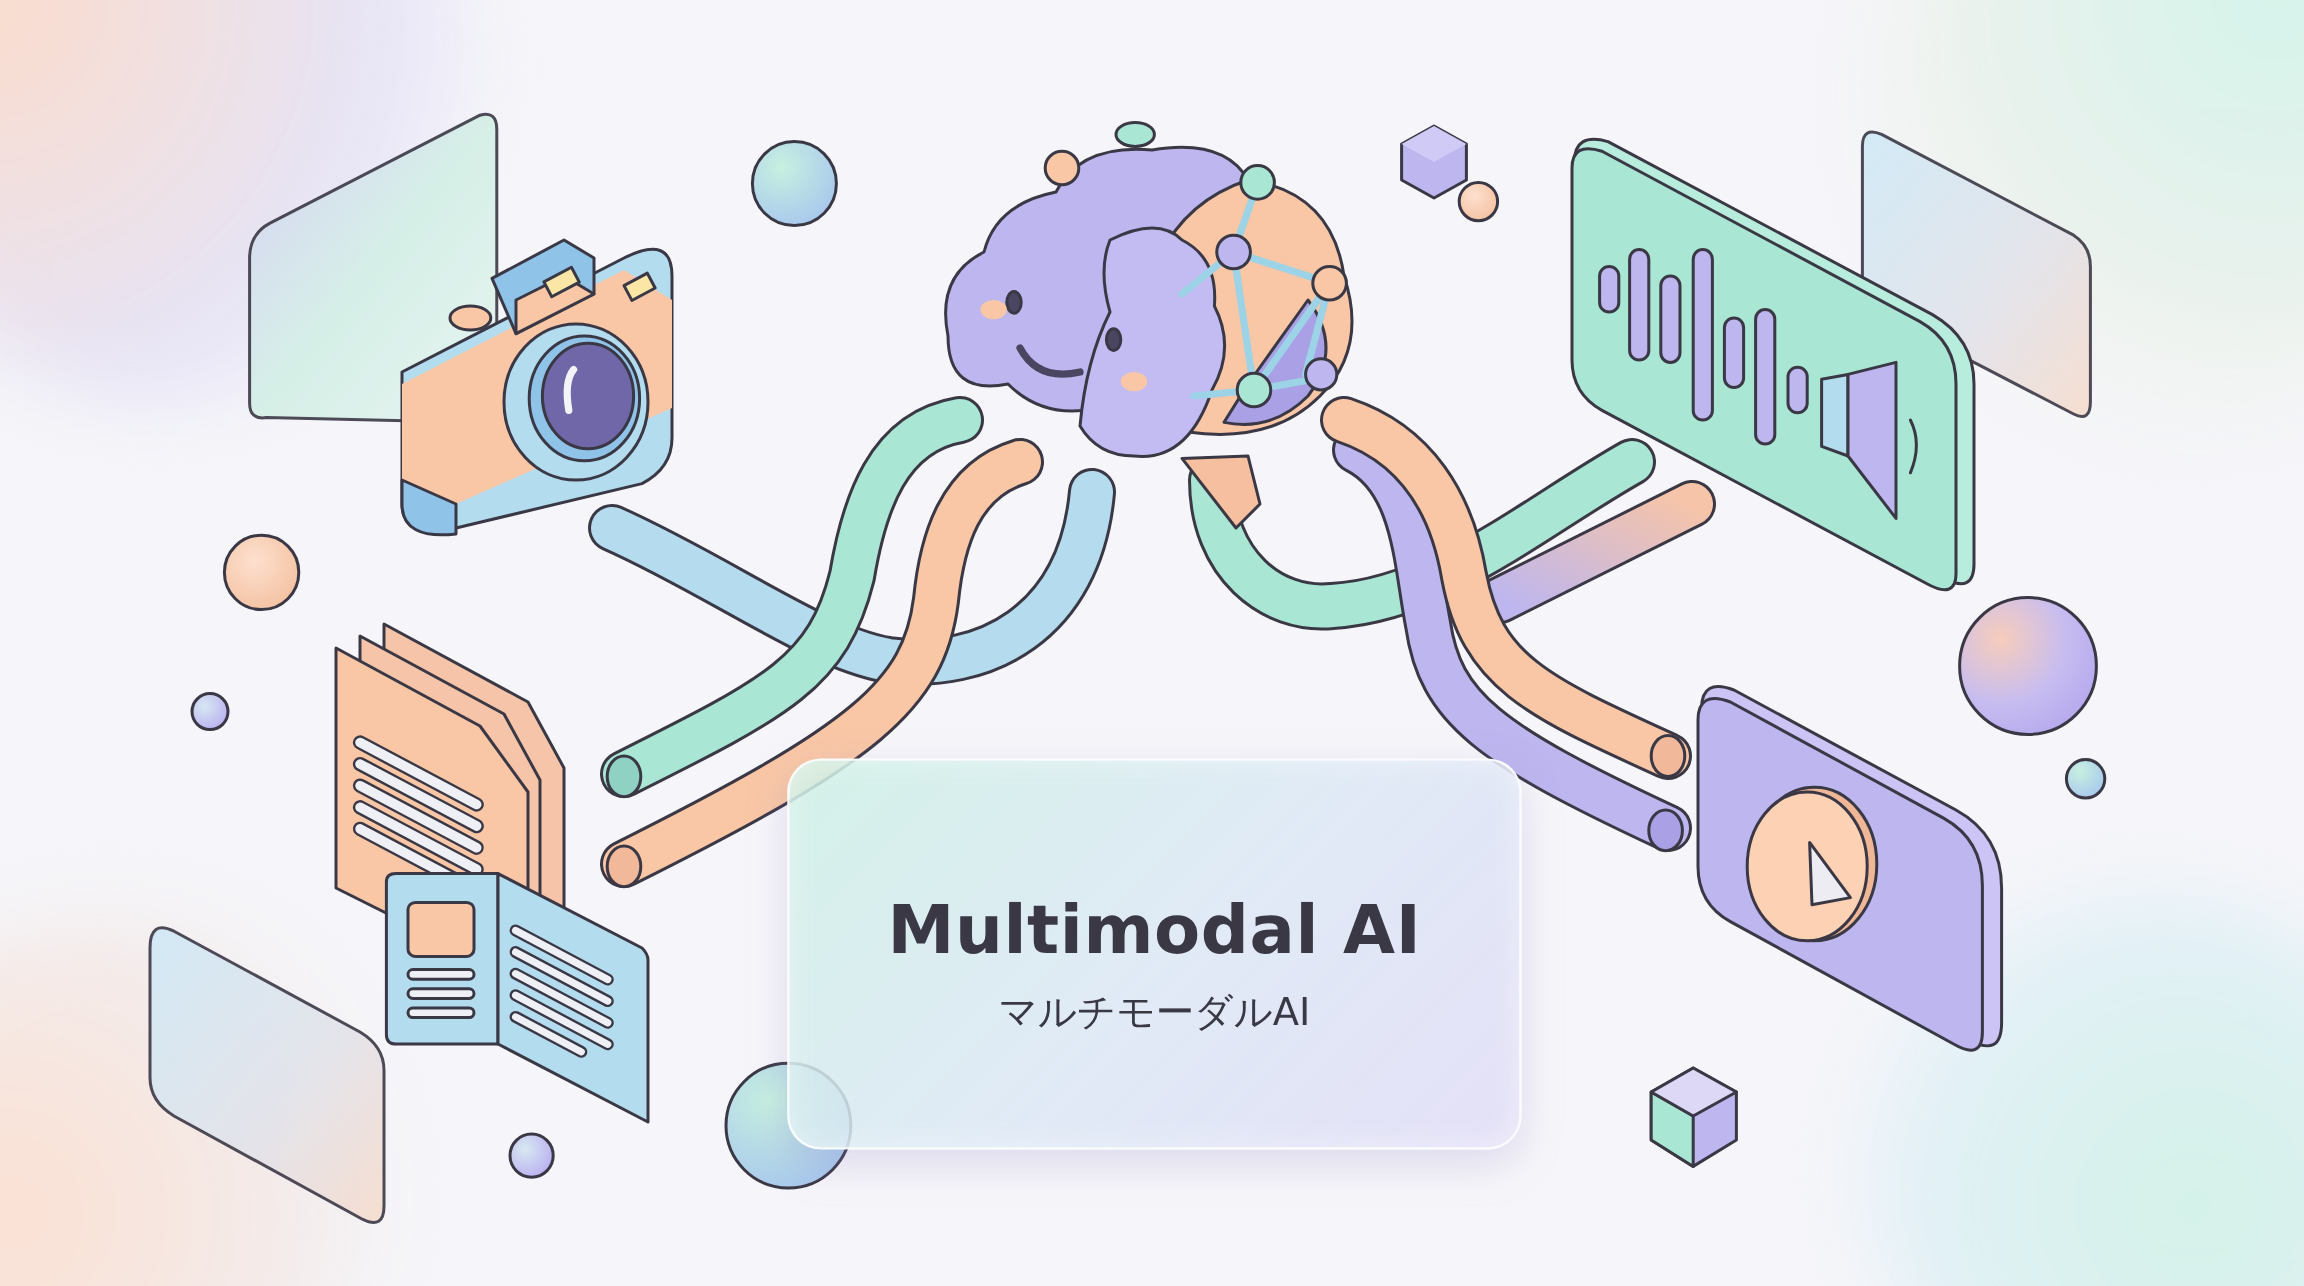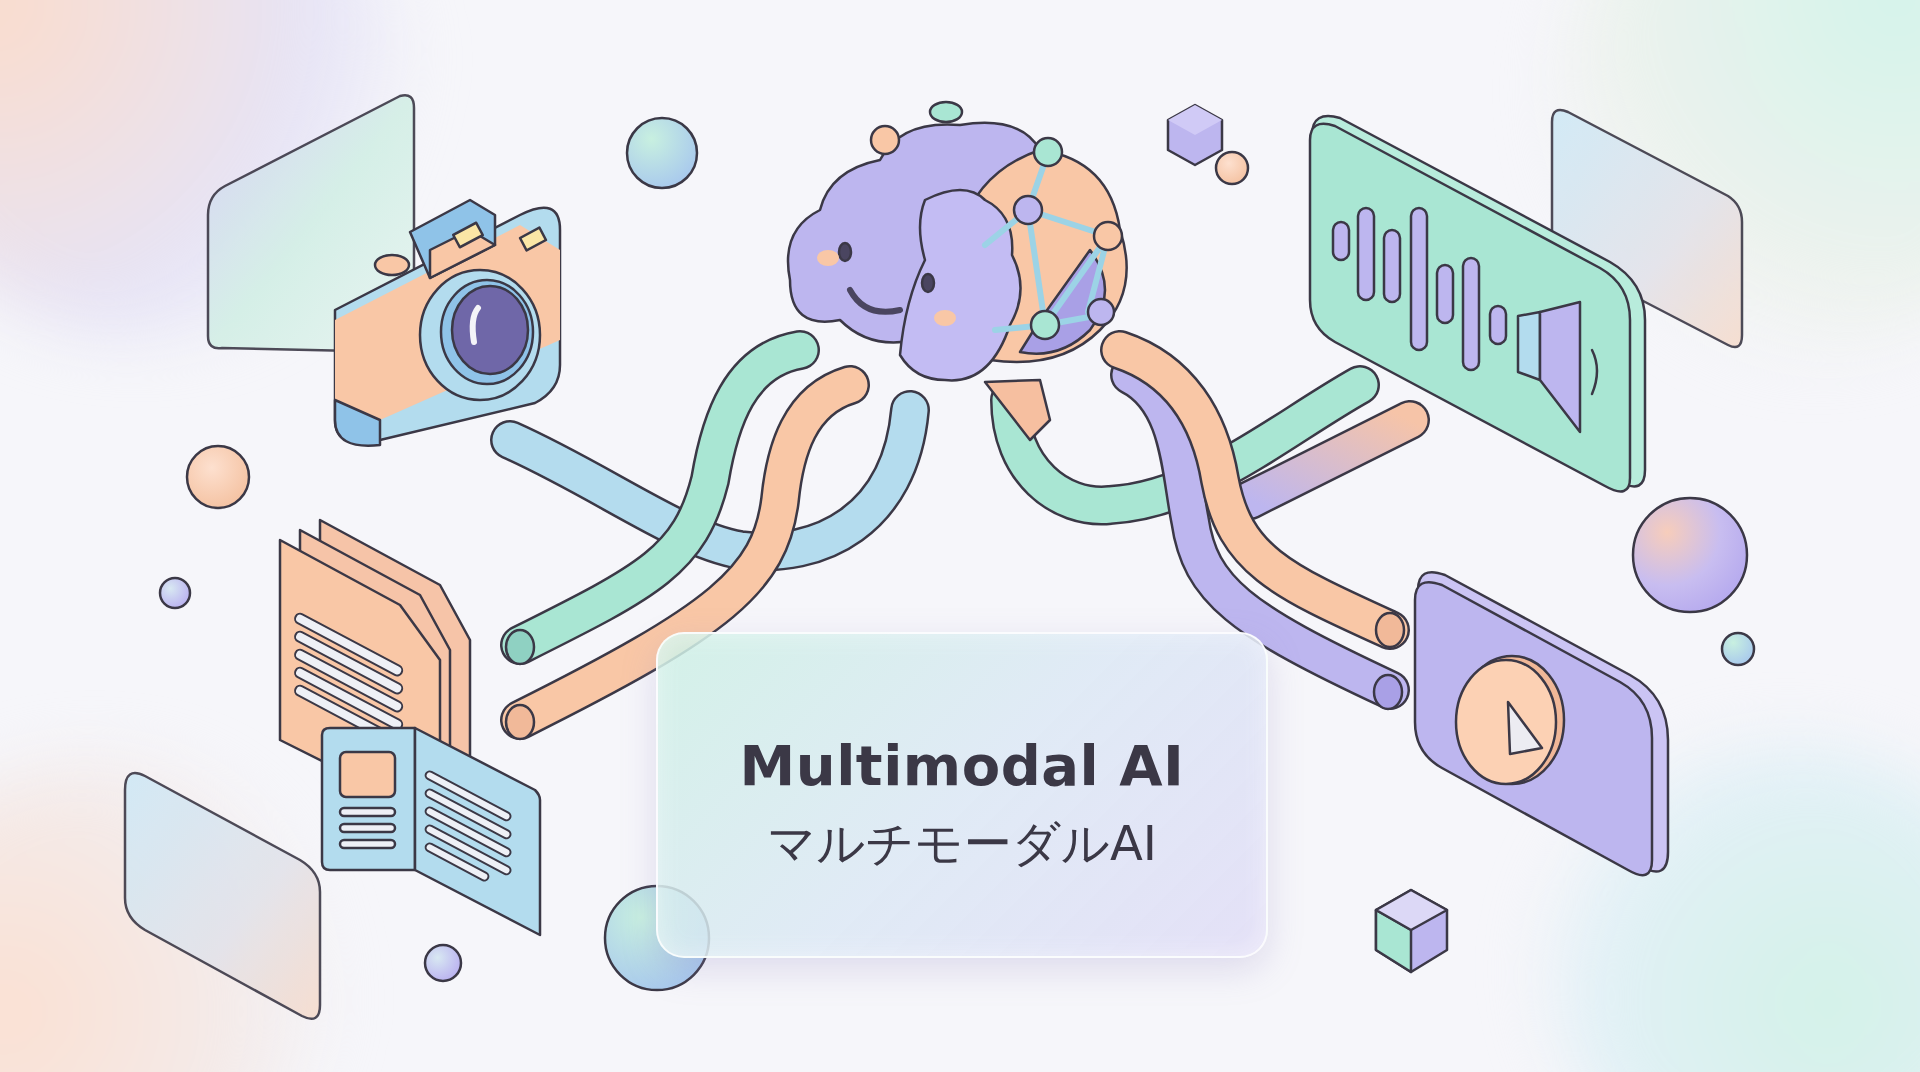--- a/index.html
+++ b/index.html
@@ -14,21 +14,21 @@
   .title-card {
     position:absolute; left:656px; top:632px; width:608px; height:322px;
     border-radius:28px;
     background:linear-gradient(135deg, rgba(205,240,228,0.85) 0%, rgba(220,232,244,0.85) 50%, rgba(226,222,246,0.9) 100%);
     border:2px solid rgba(255,255,255,0.85);
     box-shadow:0 12px 34px rgba(150,140,200,0.25), inset 0 0 24px rgba(255,255,255,0.4);
     display:flex; flex-direction:column; align-items:center; justify-content:center;
     color:#3b3846; text-align:center;
   }
   .title-en { font-family:"DejaVu Sans", sans-serif; font-size:56px; font-weight:bold; letter-spacing:0.5px; line-height:1.1; margin-top:18px; }
-  .title-jp { font-family:"DejaVu Sans", sans-serif; font-size:48px; font-weight:normal; line-height:1.25; margin-top:16px; }
+  .title-jp { font-family:"DejaVu Sans", sans-serif; font-size:32px; font-weight:normal; line-height:1.25; margin-top:16px; }
   .subtitle-jp { font-family:"DejaVu Sans", sans-serif; font-size:30px; line-height:1.3; margin-top:18px; color:#45424f; }
 </style>
 </head>
 <body>
 
 <div class="stage">
 
   <div class="blob" style="left:-120px;top:-140px;width:540px;height:480px;background:radial-gradient(circle at 20% 30%, #fbdccc, #e6e4f6 60%, rgba(230,230,246,0) 80%);"></div>
   <div class="blob" style="left:1560px;top:-160px;width:480px;height:520px;background:radial-gradient(circle at 70% 30%, #d4f3ea, #eef2ee 60%, rgba(240,240,240,0) 80%);"></div>
   <div class="blob" style="left:-140px;top:760px;width:480px;height:420px;background:radial-gradient(circle at 30% 60%, #fbe0d2, #f3ecec 60%, rgba(240,240,240,0) 80%);"></div>

